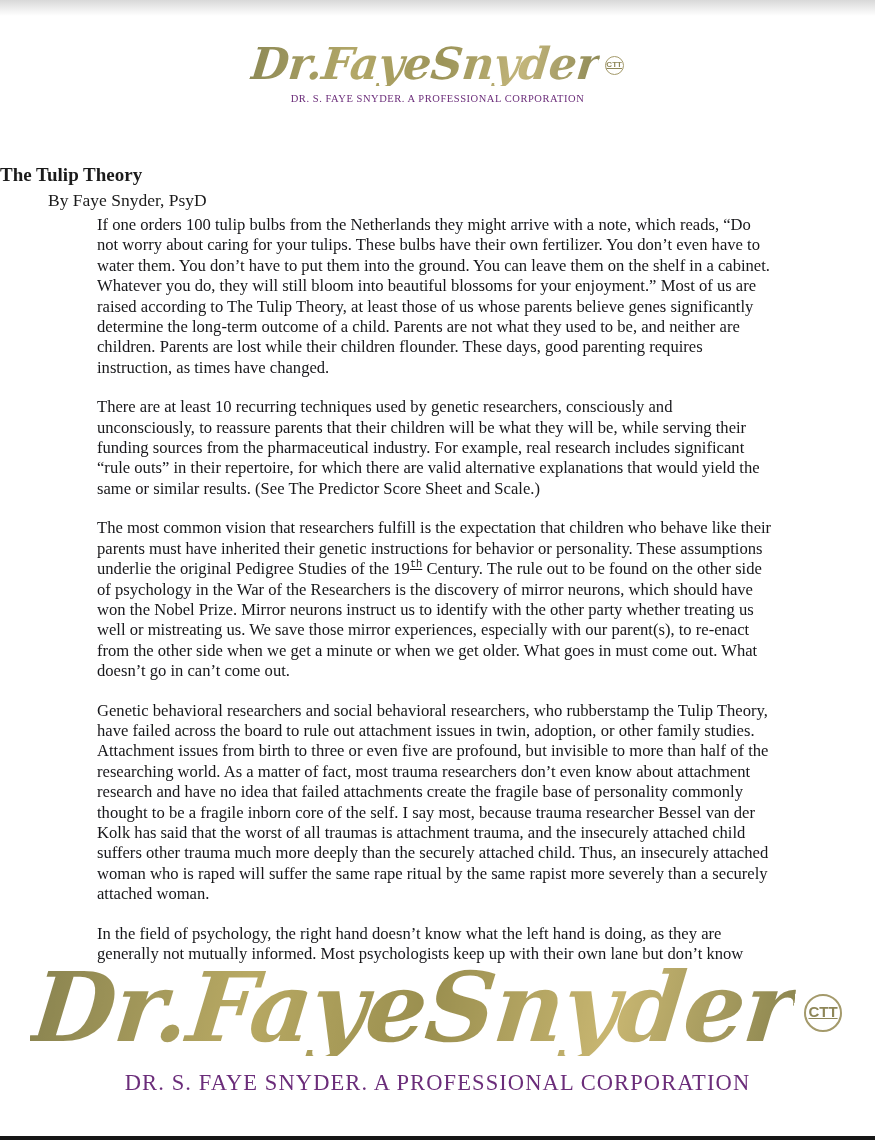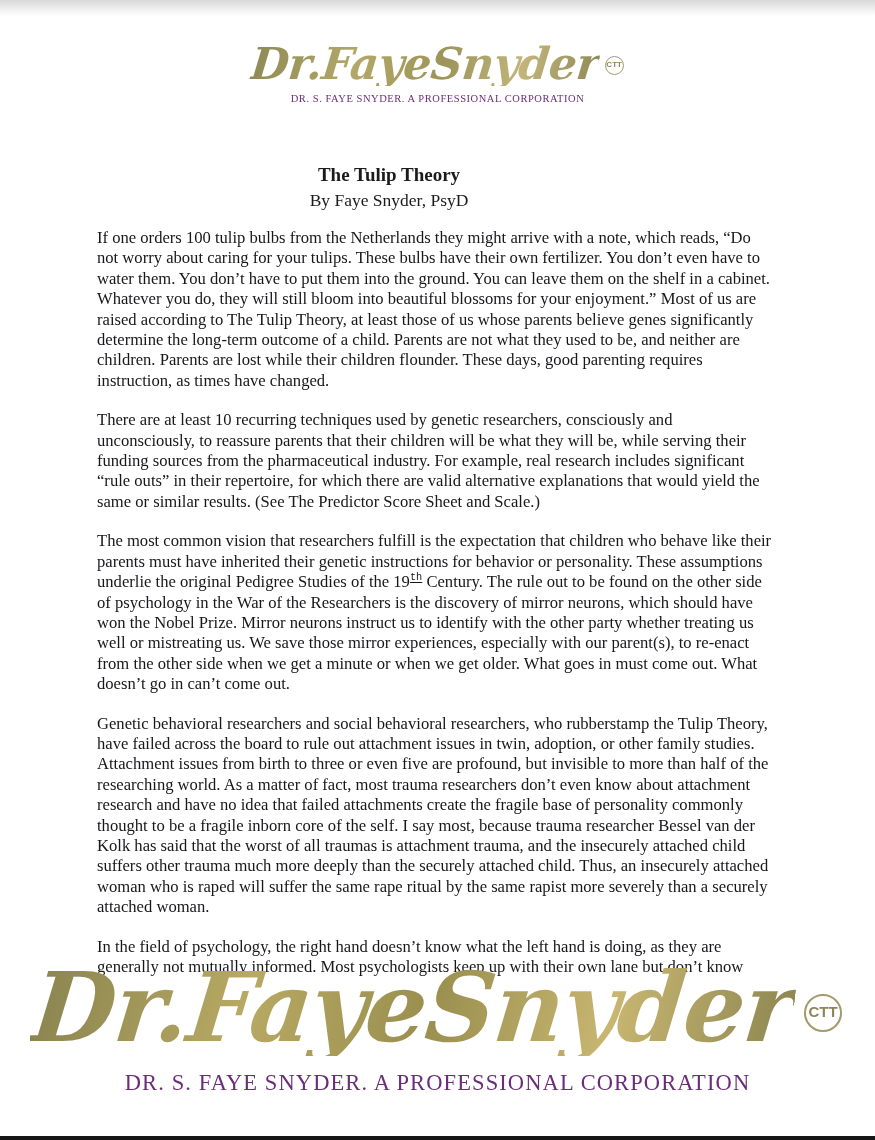--- a/index.html
+++ b/index.html
@@ -60,20 +60,21 @@
   }
   .ctt-badge {
     display: inline-block;
     vertical-align: top;
     border: 1.4px solid #a49a6b;
     border-radius: 50%;
     color: #8e8658;
     font-family: "Liberation Sans", sans-serif;
     font-weight: bold;
     text-align: center;
+    text-decoration: underline;
   }
   .ctt-badge.small {
     width: 17px;
     height: 17px;
     line-height: 16px;
     font-size: 8px;
     margin-left: 5px;
     margin-top: 14px;
   }
   .tagline {
@@ -86,40 +87,40 @@
     letter-spacing: 0.55px;
     margin-top: 7px;
   }
 
   
   .title-block {
     position: absolute;
     top: 163px;
     left: 0;
     width: 752px;
-    text-align: center;
-    margin-left: 13px;
+    text-align: left;
   }
   .doc-title {
     font-size: 19px;
     font-weight: bold;
     color: #1b1b1b;
     line-height: 1.25;
   }
   .doc-byline {
     font-size: 17.5px;
     color: #1b1b1b;
     line-height: 1.3;
     margin-top: 2px;
+    padding-left: 48px;
   }
 
   
   .body-text {
     position: absolute;
-    top: 228px;
+    top: 215px;
     left: 97px;
     width: 676px;
     font-size: 16.6px;
     line-height: 20.4px;
     color: #17171a;
     text-align: left;
   }
   .body-text p {
     margin: 0 0 19px 0;
   }

